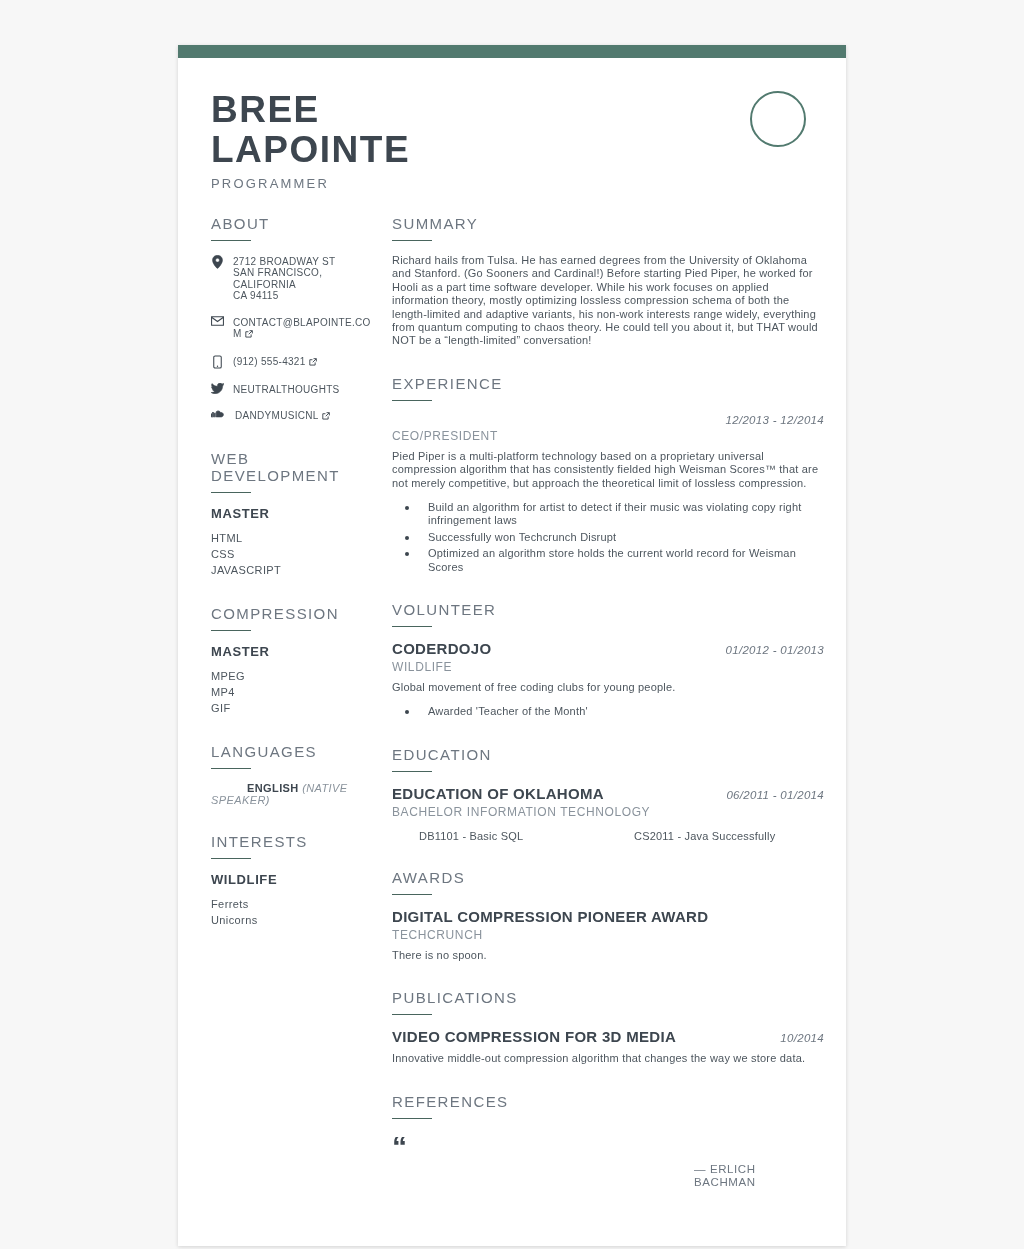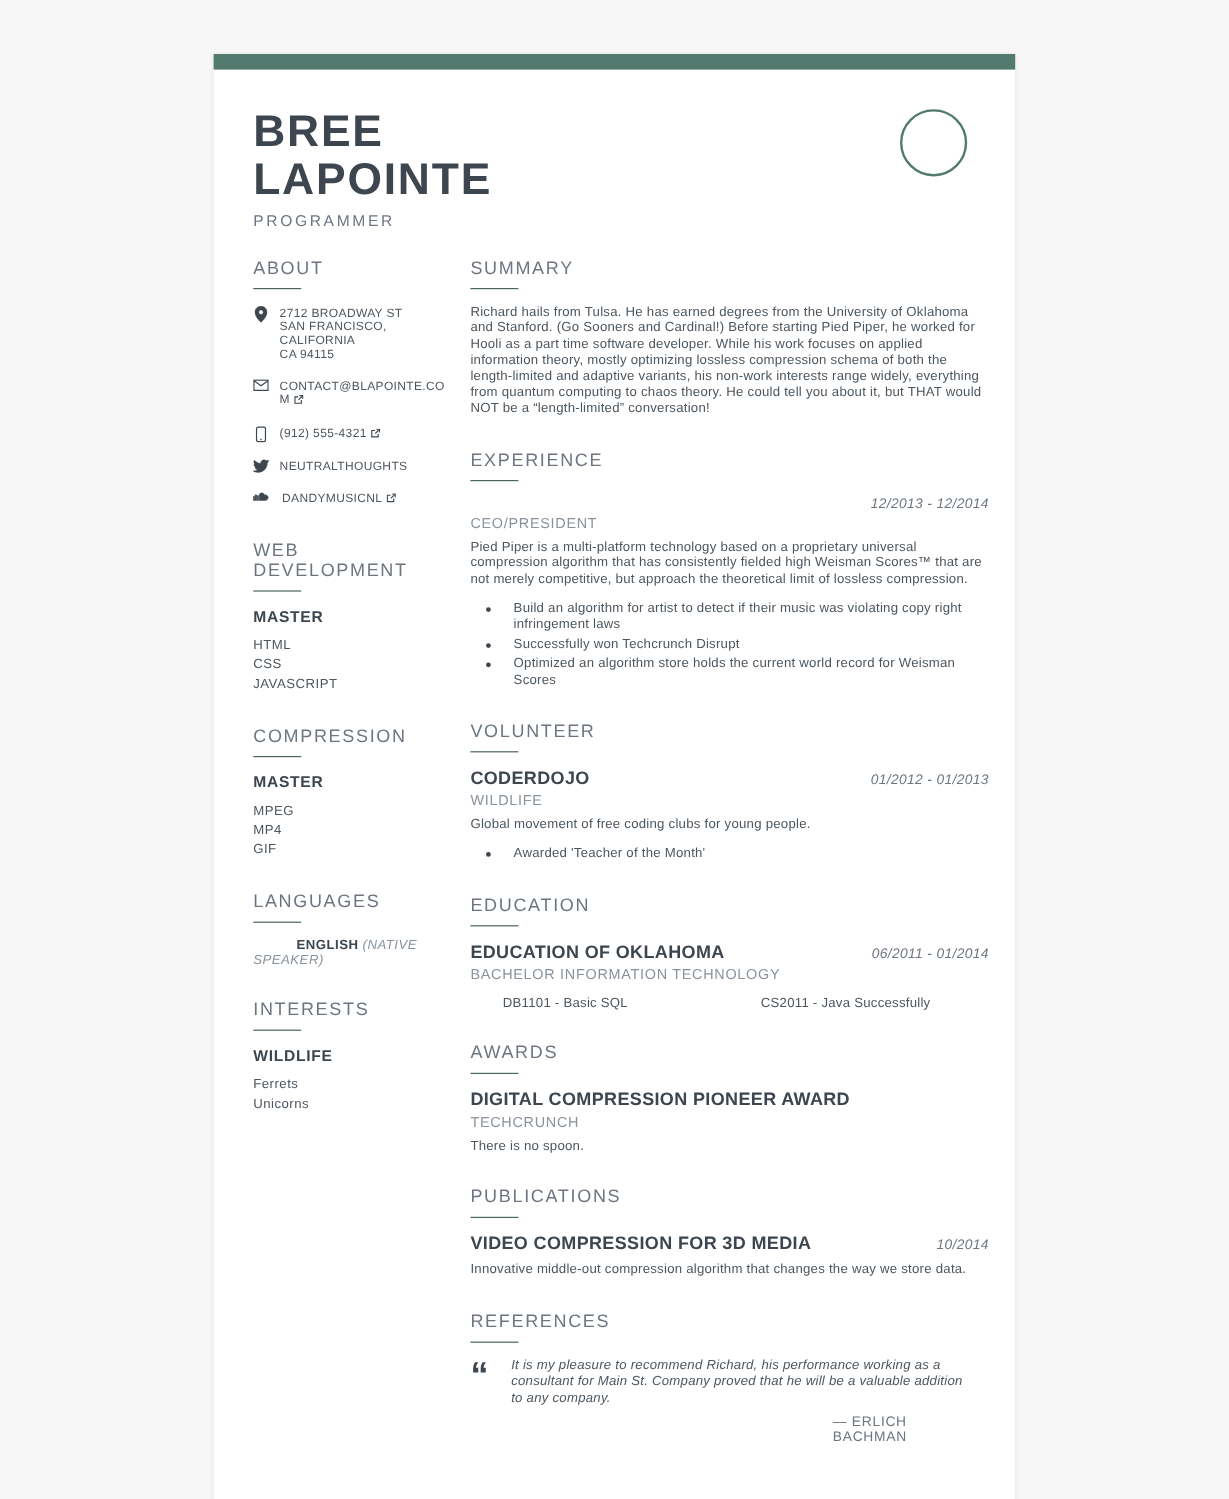--- a/index.html
+++ b/index.html
@@ -289,20 +289,19 @@
           <span class="entry-date">10/2014</span>
         </div>
         <div class="body-text entry-desc">Innovative middle-out compression algorithm that changes the way we store data.</div>
       </div>
 
       <div class="section">
         <div class="sec-head">REFERENCES</div>
         <div class="sec-rule"></div>
         <div class="quote-wrap">
           <span class="quote-mark">“</span>
-          <span class="quote-text">It is my pleasure to recommend Richard, his performance working as a consultant for Main St. Company proved that he will be a valuable addition to any company.</span>
         </div>
         <div class="quote-attr">— ERLICH BACHMAN</div>
       </div>
 
     </div>
   </div>
 </div>
 
 </body></html>

